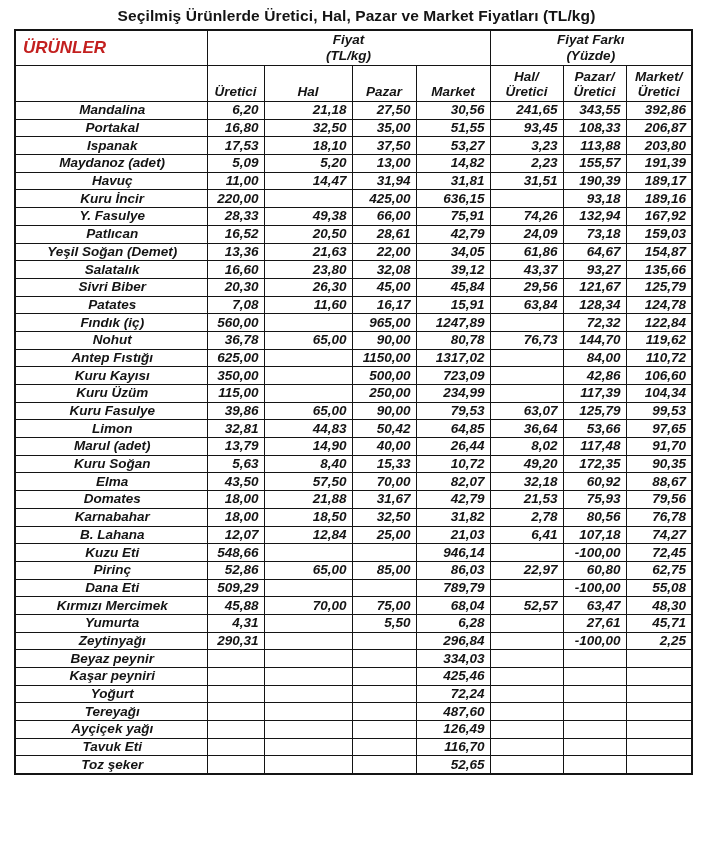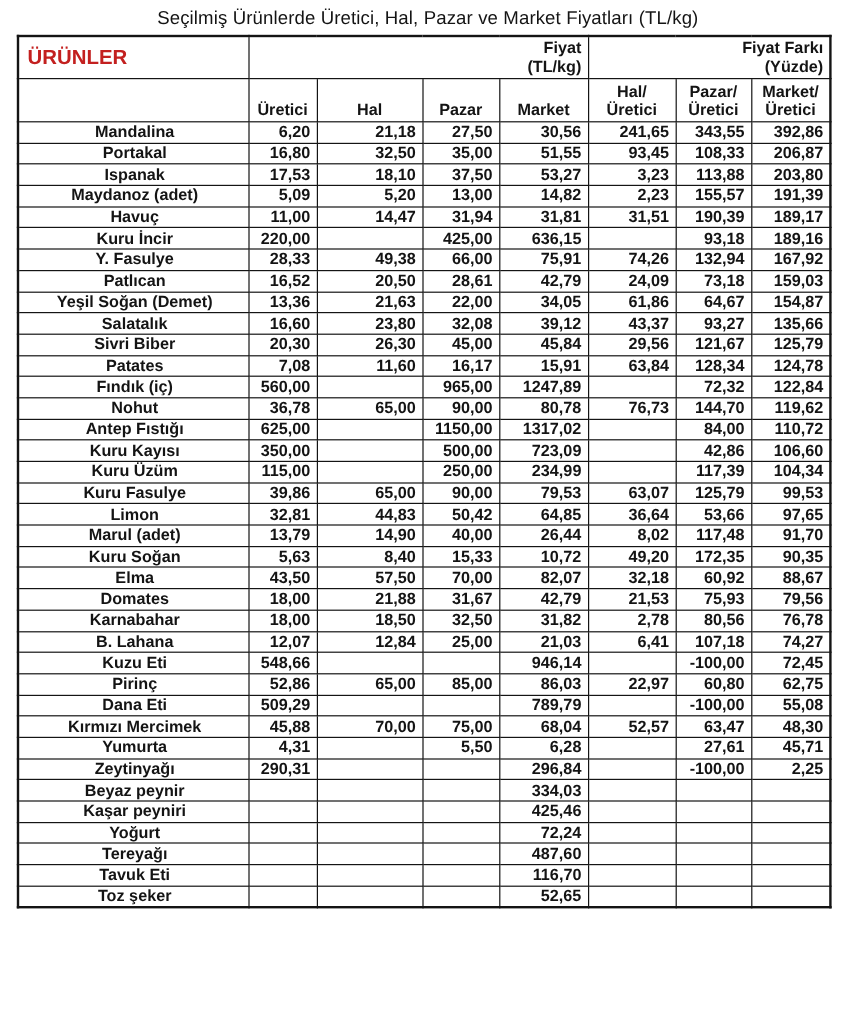--- a/index.html
+++ b/index.html
@@ -13,53 +13,54 @@
     overflow: hidden;
     font-family: "Liberation Sans", sans-serif;
     color: #141414;
     -webkit-font-smoothing: antialiased;
   }
   .page {
     padding: 4px 14px 0 14px;
   }
   .title {
     text-align: center;
-    font-weight: normal;
+    font-weight: bold;
     font-size: 15.5px;
     line-height: 20px;
     margin: 2px 0 3px 0;
     letter-spacing: 0.1px;
     white-space: nowrap;
   }
   table.price-table {
     border-collapse: collapse;
     table-layout: fixed;
     width: 601px;
     border: 2px solid #141414;
+    font-style: italic;
   }
   .price-table th, .price-table td {
     border: 1px solid #141414;
     font-weight: bold;
     padding: 0 5px;
     white-space: pre-line;
     overflow: hidden;
   }
   
   tr.group-row th {
     height: 34px;
     vertical-align: middle;
   }
   th.products-th {
     font-size: 17px;
     text-align: left;
     padding-left: 7px;
   }
   th.group-th {
     font-size: 13.5px;
-    text-align: right;
+    text-align: center;
     line-height: 16px;
   }
   
   tr.sub-row th {
     height: 33px;
     vertical-align: bottom;
     font-size: 13.5px;
     text-align: center;
     line-height: 15px;
     padding-bottom: 2px;
@@ -503,20 +504,30 @@
     <td class="num"></td>
     <td class="num"></td>
     <td class="num"></td>
     <td class="num">487,60</td>
     <td class="num"></td>
     <td class="num"></td>
     <td class="num"></td>
   </tr>
 
 
+  <tr>
+    <td class="name">Ayçiçek yağı</td>
+    <td class="num"></td>
+    <td class="num"></td>
+    <td class="num"></td>
+    <td class="num">126,49</td>
+    <td class="num"></td>
+    <td class="num"></td>
+    <td class="num"></td>
+  </tr>
 
   <tr>
     <td class="name">Tavuk Eti</td>
     <td class="num"></td>
     <td class="num"></td>
     <td class="num"></td>
     <td class="num">116,70</td>
     <td class="num"></td>
     <td class="num"></td>
     <td class="num"></td>

